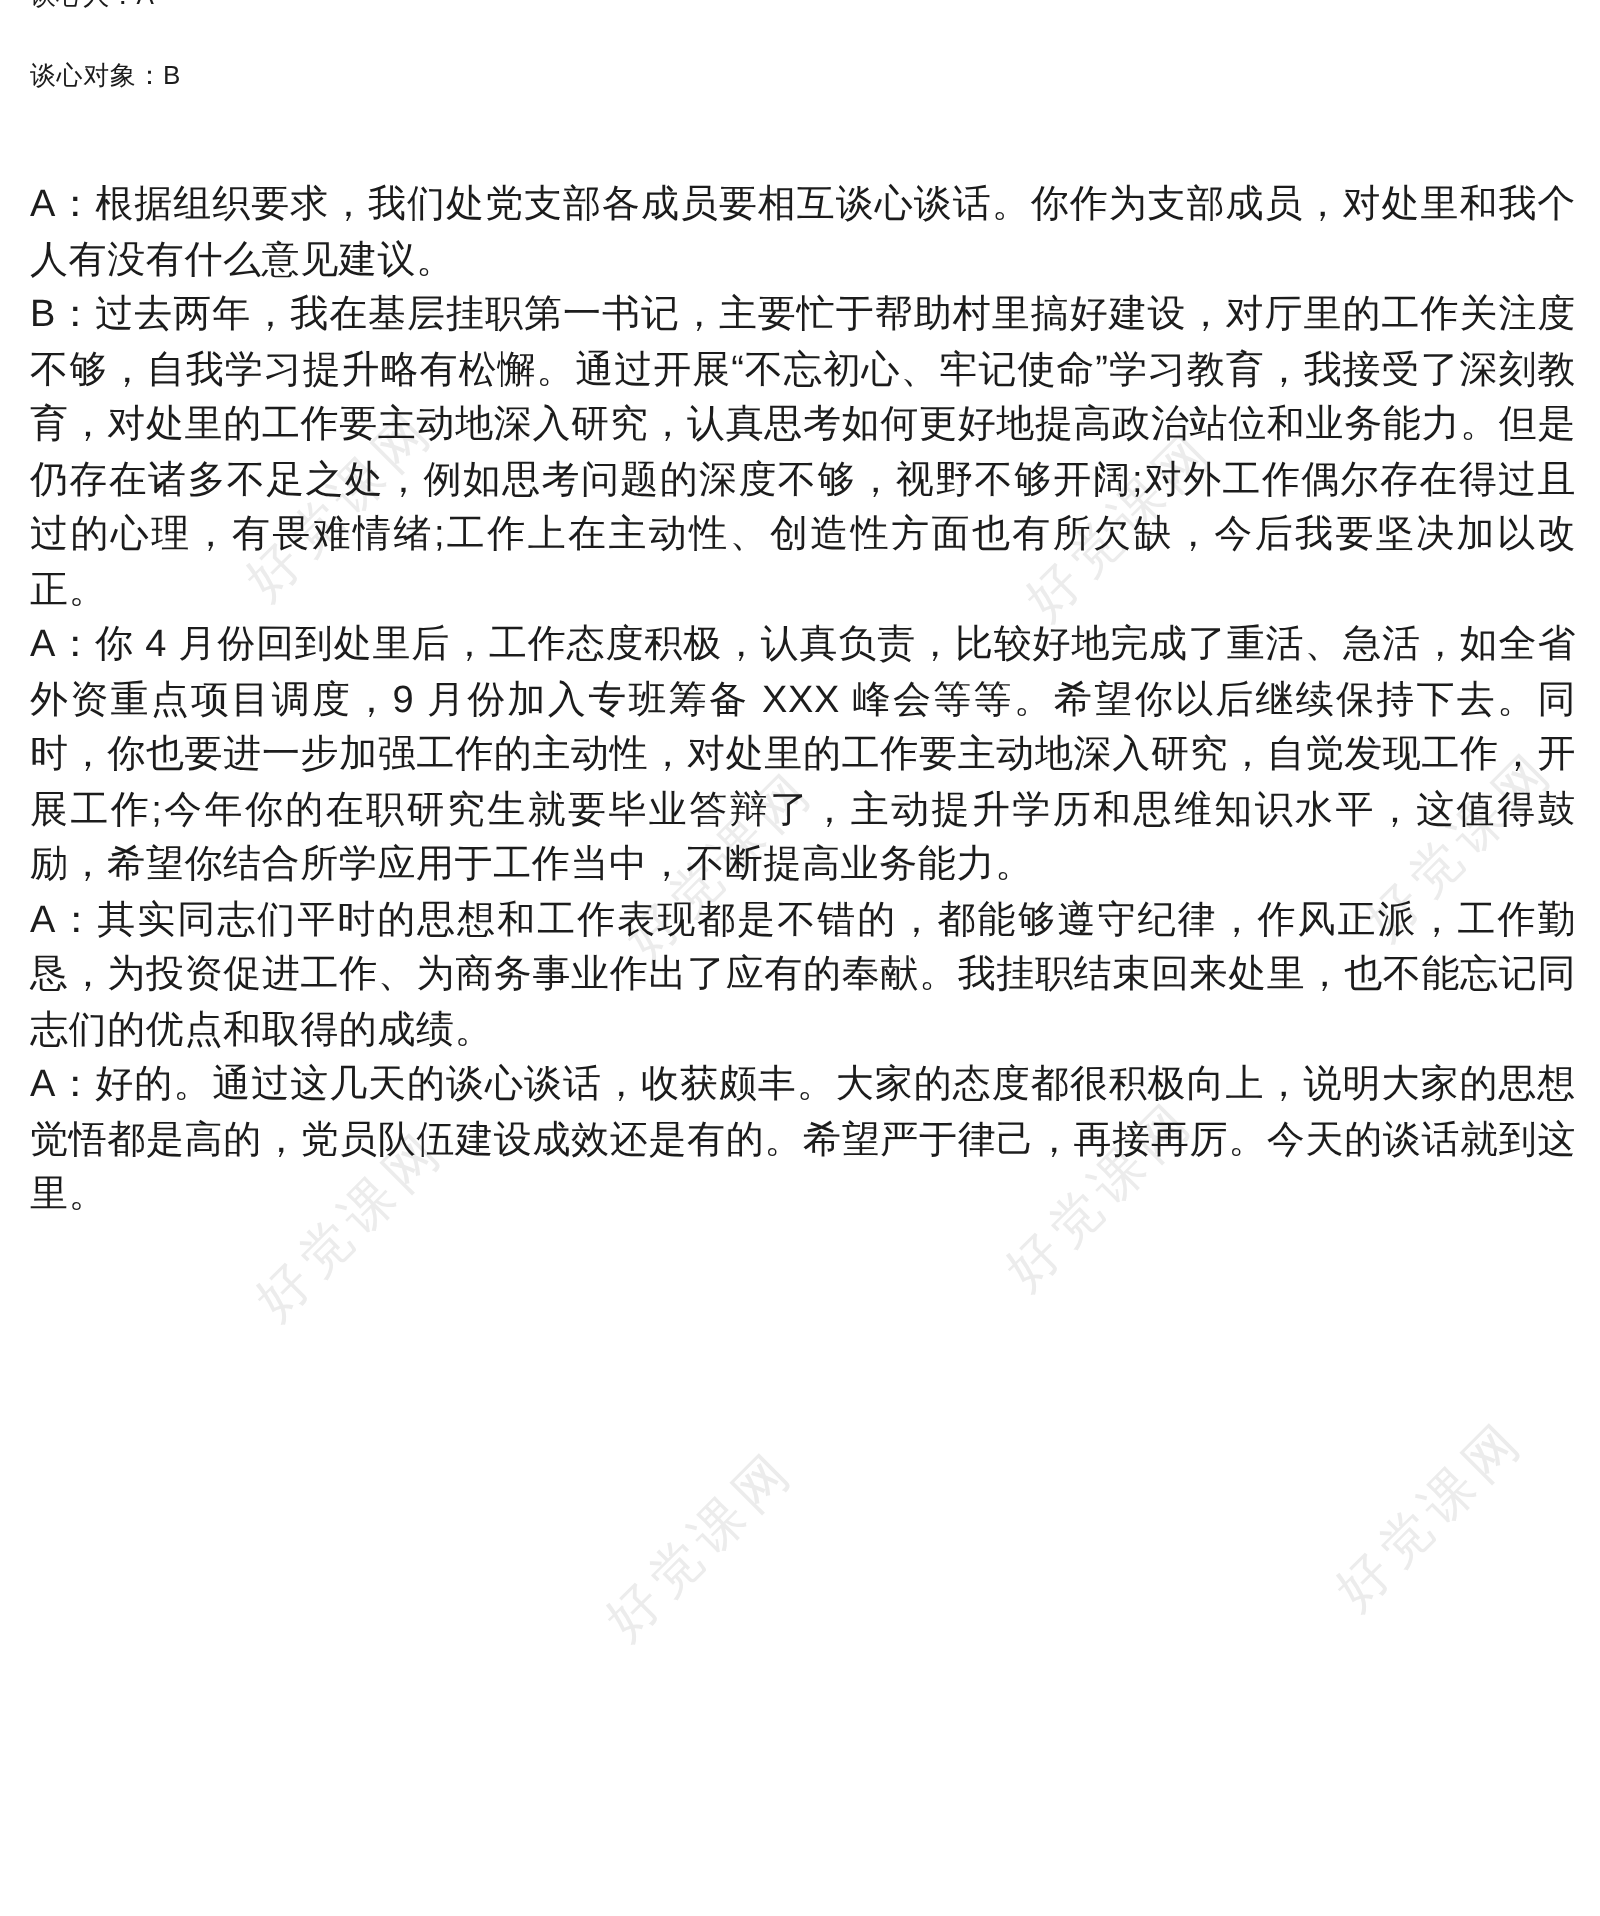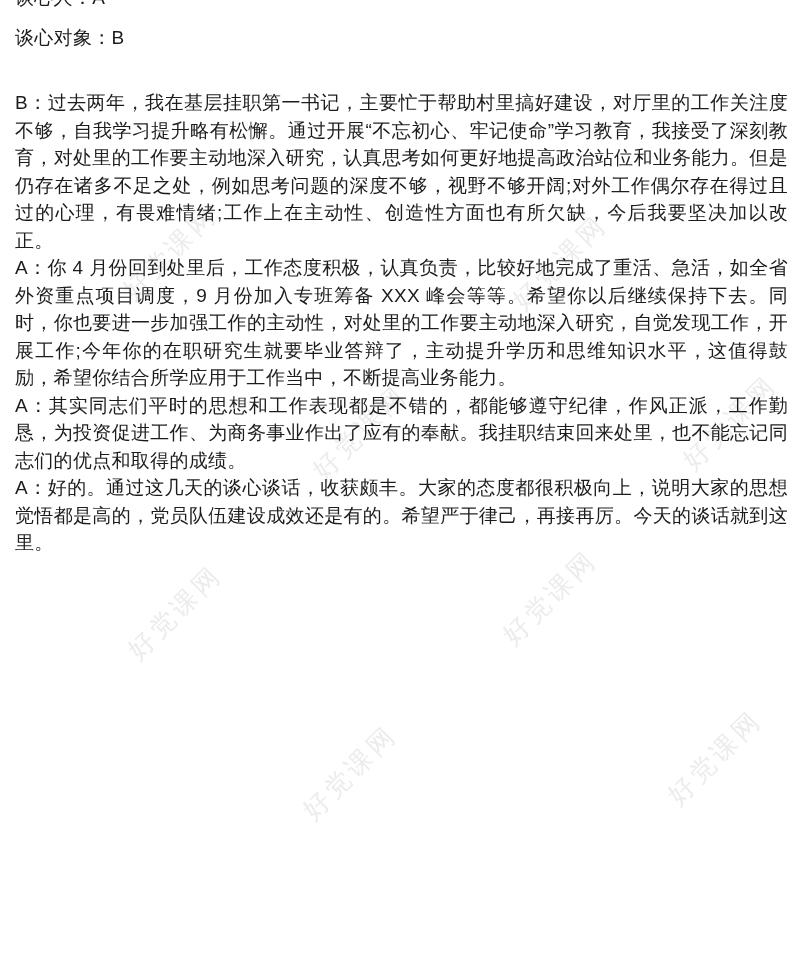--- a/index.html
+++ b/index.html
@@ -33,21 +33,21 @@
     user-select: none;
   }
   .content-layer {
     position: absolute;
     inset: 0;
     z-index: 1;
   }
   .header-line {
     position: absolute;
     left: 15px;
-    font-size: 19px;
+    font-size: 13px;
     line-height: 27.5px;
     letter-spacing: 0.3px;
     white-space: nowrap;
   }
   .header-line.clipped { top: -16px; }   
   .header-line.second  { top: 24px; }
   .paragraphs {
     position: absolute;
     top: 89px;
     left: 15px;
@@ -77,20 +77,21 @@
     <span class="wm" style="left: 490px; top: 580px; color: rgb(236, 236, 236);">好党课网</span>
     <span class="wm" style="left: 290px; top: 755px; color: rgb(236, 236, 236);">好党课网</span>
     <span class="wm" style="left: 655px; top: 740px; color: rgb(236, 236, 236);">好党课网</span>
   </div>
 
   <div class="content-layer">
     <div class="header-line clipped">谈心人：A</div>
     <div class="header-line second">谈心对象：B</div>
 
     <div class="paragraphs">
+        <p class="para">A：根据组织要求，我们处党支部各成员要相互谈心谈话。你作为支部成员，对处里和我个人有没有什么意见建议。</p>
         <p class="para">B：过去两年，我在基层挂职第一书记，主要忙于帮助村里搞好建设，对厅里的工作关注度不够，自我学习提升略有松懈。通过开展“不忘初心、牢记使命”学习教育，我接受了深刻教育，对处里的工作要主动地深入研究，认真思考如何更好地提高政治站位和业务能力。但是仍存在诸多不足之处，例如思考问题的深度不够，视野不够开阔;对外工作偶尔存在得过且过的心理，有畏难情绪;工作上在主动性、创造性方面也有所欠缺，今后我要坚决加以改正。</p>
         <p class="para">A：你 4 月份回到处里后，工作态度积极，认真负责，比较好地完成了重活、急活，如全省外资重点项目调度，9 月份加入专班筹备 XXX 峰会等等。希望你以后继续保持下去。同时，你也要进一步加强工作的主动性，对处里的工作要主动地深入研究，自觉发现工作，开展工作;今年你的在职研究生就要毕业答辩了，主动提升学历和思维知识水平，这值得鼓励，希望你结合所学应用于工作当中，不断提高业务能力。</p>
         <p class="para">A：其实同志们平时的思想和工作表现都是不错的，都能够遵守纪律，作风正派，工作勤恳，为投资促进工作、为商务事业作出了应有的奉献。我挂职结束回来处里，也不能忘记同志们的优点和取得的成绩。</p>
         <p class="para">A：好的。通过这几天的谈心谈话，收获颇丰。大家的态度都很积极向上，说明大家的思想觉悟都是高的，党员队伍建设成效还是有的。希望严于律己，再接再厉。今天的谈话就到这里。</p>
       </div>
   </div>
 
 </div>
 
 </body></html>

